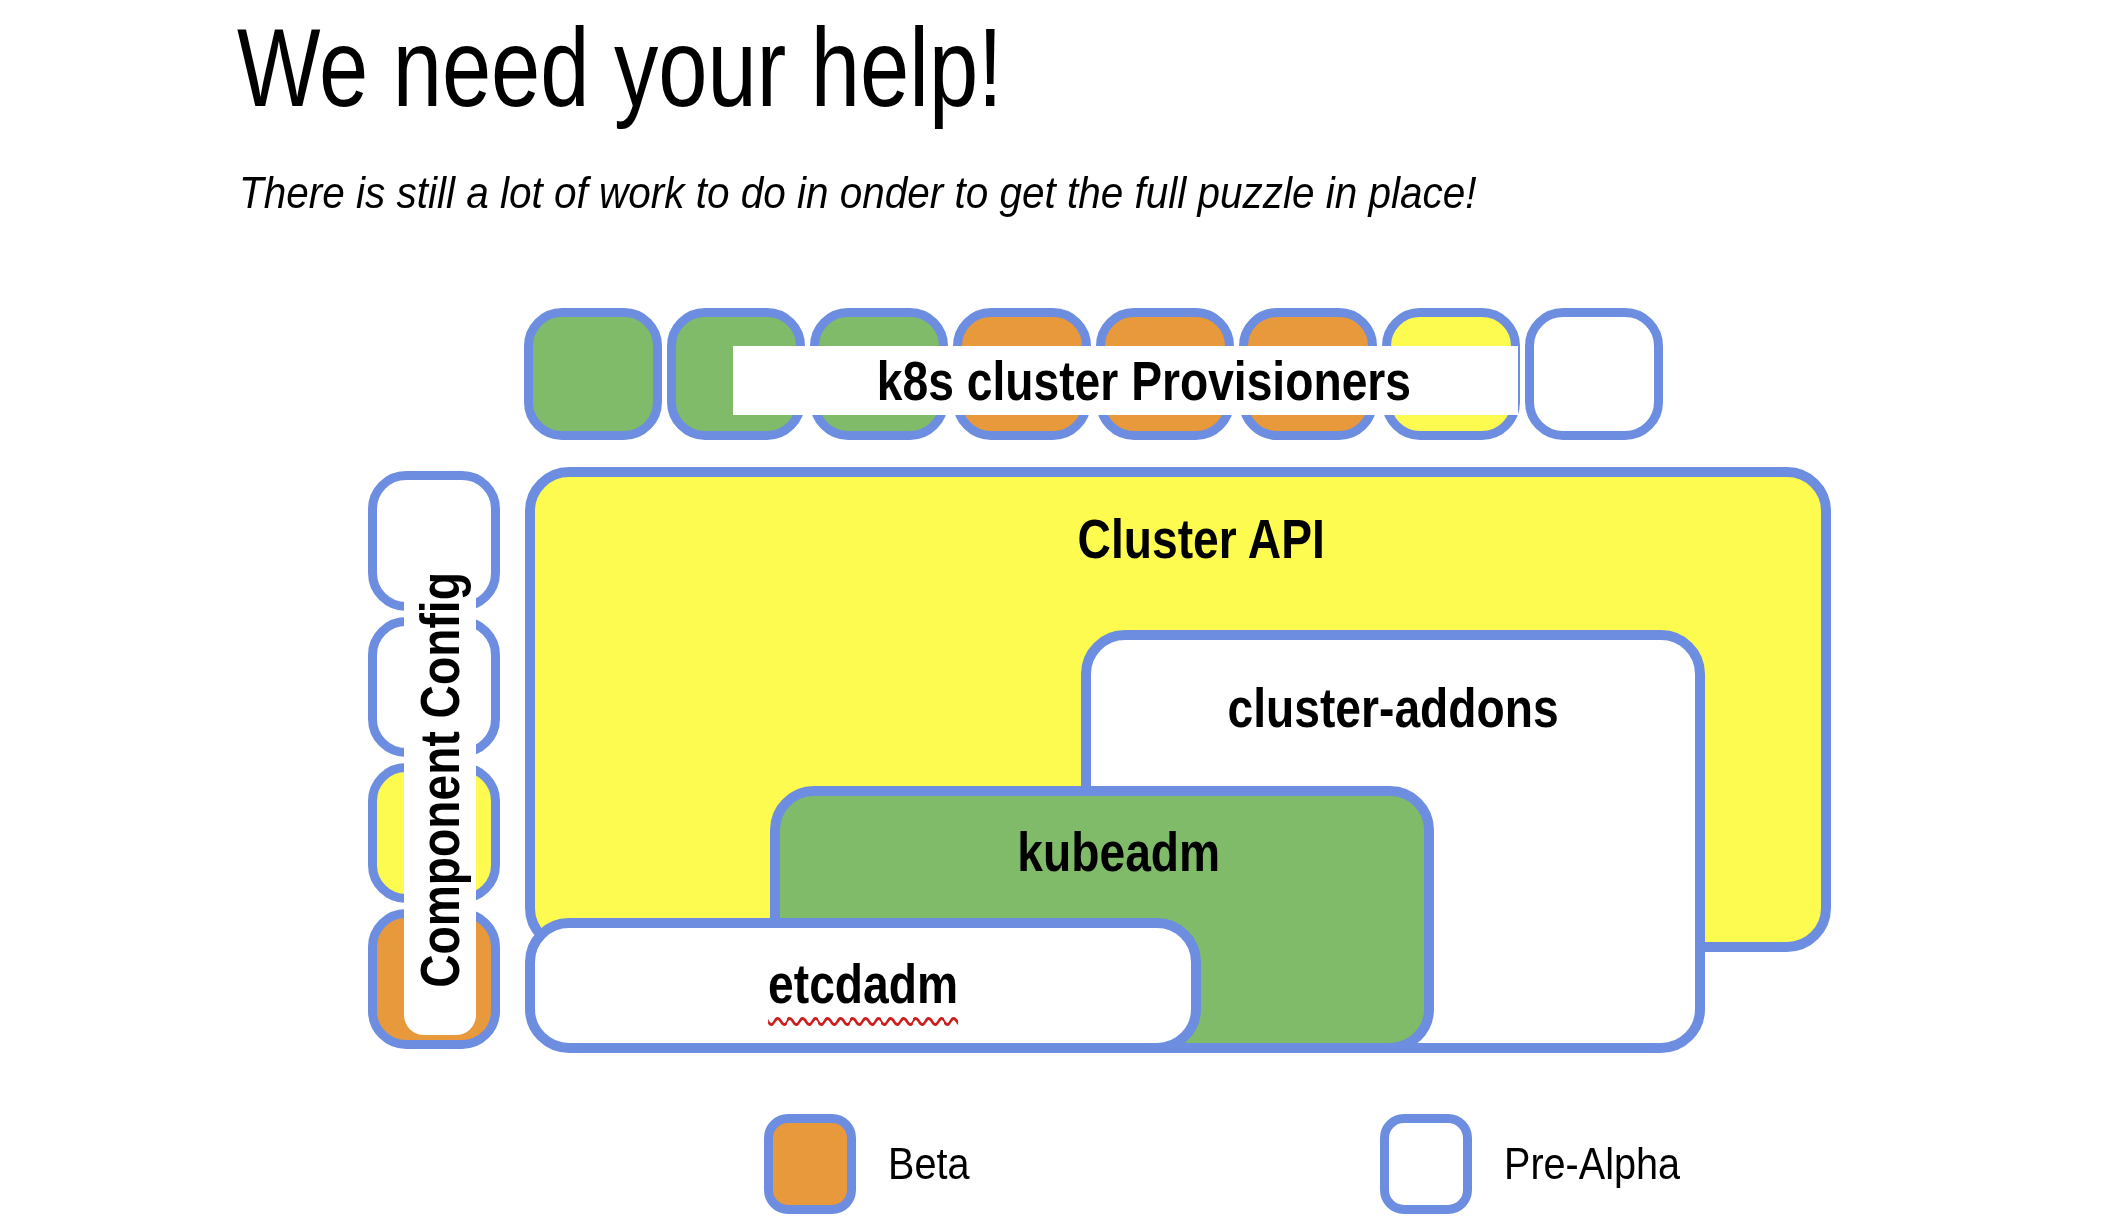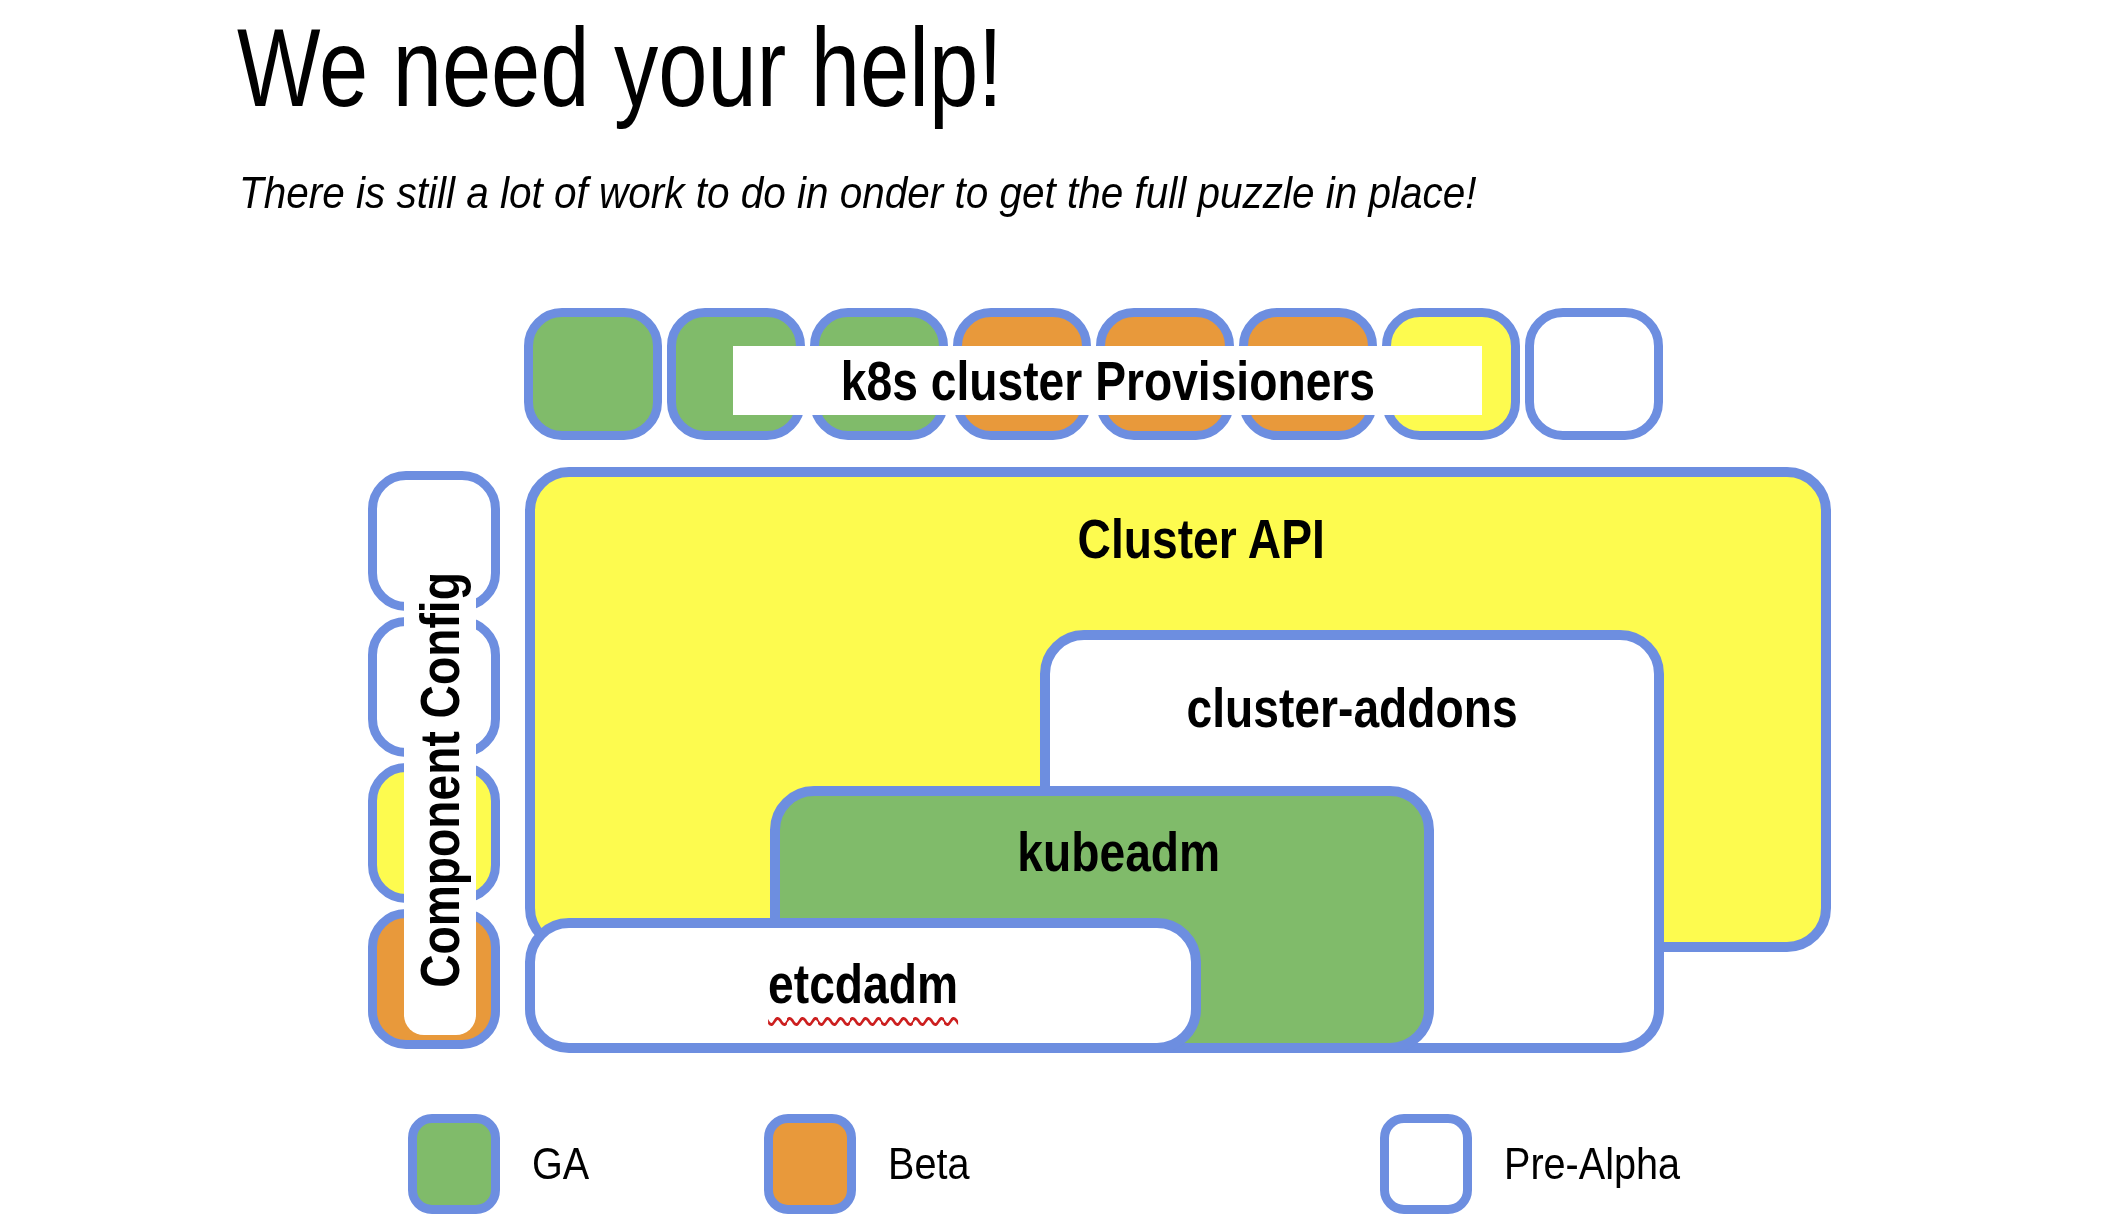--- a/index.html
+++ b/index.html
@@ -27,40 +27,40 @@
   
   .ga        { background:var(--ga); }
   .beta      { background:var(--beta); }
   .alpha     { background:var(--alpha); }
   .pre-alpha { background:var(--pre-alpha); }
 
   
   .box { position:absolute; box-sizing:border-box;
          border:10px solid var(--border); border-radius:44px; }
   .box-cluster-api    { left:525px;  top:467px; width:1306px; height:485px;padding-left:47px; }
-  .box-cluster-addons { left:1040px; top:630px; width:624px;  height:423px; }
+  .box-cluster-addons { left:1081px; top:630px; width:624px;  height:423px; }
   .box-kubeadm        { left:770px;  top:786px; width:664px;  height:267px; }
   .box-etcdadm        { left:525px;  top:918px; width:676px;  height:135px; }
 
   .box-label { display:block; width:100%; text-align:center;
                font-weight:bold; font-size:55px; line-height:1.1; }
   .box-label .squeeze { display:inline-block; transform:scaleX(0.84); transform-origin:center center; white-space:nowrap; }
   .box-cluster-api    .box-label { margin-top:32px; }
   .box-cluster-addons .box-label { margin-top:38px; }
   .box-kubeadm        .box-label { margin-top:26px;padding-left:17px; }
   .box-etcdadm        .box-label { margin-top:26px; }
 
   .wavy { text-decoration-line:underline; text-decoration-style:wavy;
           text-decoration-color:var(--squiggle); text-decoration-thickness:3px;
           text-underline-offset:14px; }
 
   
   .prov-strip { position:absolute; left:733px; top:346px; width:749px; height:69px;
                 background:#ffffff; display:flex; align-items:center; justify-content:center;
-                font-weight:bold; font-size:55px; white-space:nowrap; }
+                font-weight:bold; font-size:55px; white-space:nowrap;padding-left:36px; }
   .prov-strip .squeeze { display:inline-block; transform:scaleX(0.84); transform-origin:center center; }
 
   .cc-strip { position:absolute; left:404px; top:525px; width:72px; height:510px;
               background:#ffffff; border-radius:20px;
               display:flex; align-items:center; justify-content:center; }
   .cc-strip .vtext { transform:rotate(-90deg) scaleX(0.84); transform-origin:center center;
                      white-space:nowrap; font-weight:bold; font-size:55px; }
 
   
   .legend-item { position:absolute; top:1114px; display:flex; align-items:center; }
@@ -126,24 +126,20 @@
   <div class="cc-col">
     <div class="sq pre-alpha"></div>
     <div class="sq pre-alpha"></div>
     <div class="sq alpha"></div>
     <div class="sq beta"></div>
   </div>
   <div class="cc-strip">
     <span class="vtext">Component Config</span>
   </div>
 
-  <div class="legend-item li-ga">
-    <div class="legend-swatch ga"></div>
-    <span class="legend-label">GA</span>
-  </div>
   <div class="legend-item li-beta">
     <div class="legend-swatch beta"></div>
     <span class="legend-label">Beta</span>
   </div>
   <div class="legend-item li-pre-alpha">
     <div class="legend-swatch pre-alpha"></div>
     <span class="legend-label">Pre-Alpha</span>
   </div>
 
 </div>

